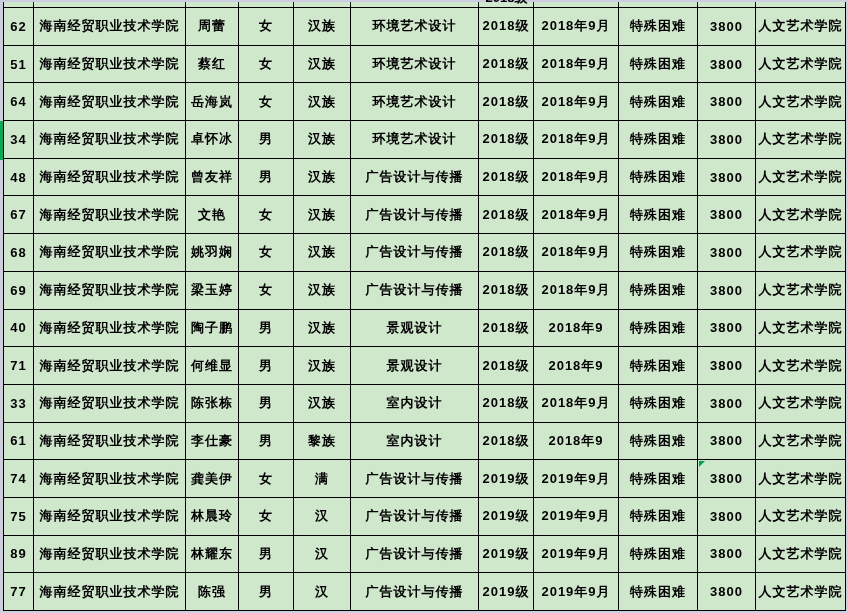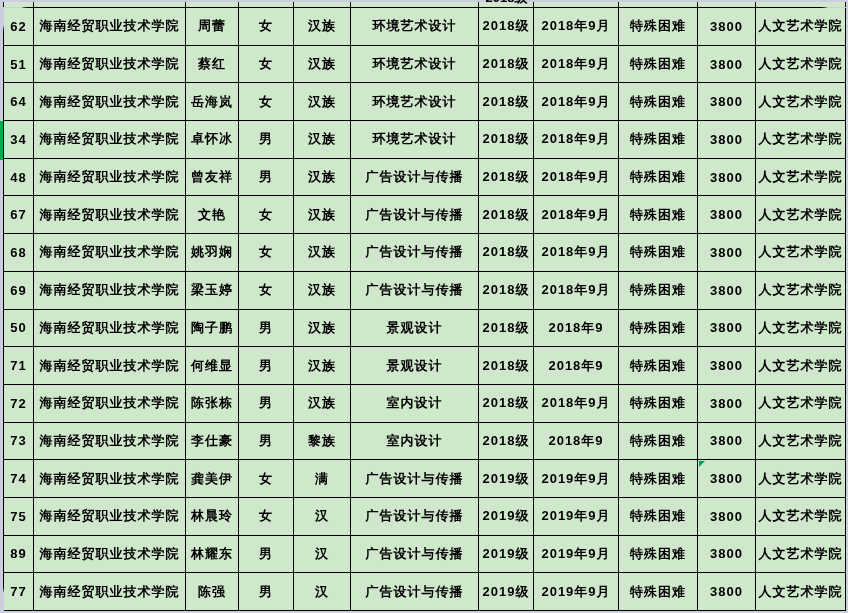--- a/index.html
+++ b/index.html
@@ -12,21 +12,21 @@
   .sheet{position:absolute;left:3px;top:2px;width:843px;}
   .cols{
     display:grid;
     grid-template-columns:30px 152px 53px 55px 57px 128px 55px 85px 79px 58px 90px;
   }
   .sliver{border-left:1px solid #000;}
   .sliver .pcell{
     height:5px;background:#cfe7cb;border-right:1px solid #000;box-sizing:border-box;
   }
   .grid{
-    border-left:1px solid #000;border-top:1px solid #000;border-radius:25px;
+    border-left:1px solid #000;border-top:1px solid #000;
   }
   .grid .row{display:contents;}
   .cell{
     box-sizing:border-box;
     height:37.69px;
     background:#cfe7cb;
     border-right:1px solid #000;
     border-bottom:1px solid #000;
     display:flex;align-items:center;justify-content:center;
     font-size:13px;font-weight:700;color:#000;
@@ -179,21 +179,21 @@
     <div class="cell">汉族</div>
     <div class="cell wide">广告设计与传播</div>
     <div class="cell num">2018级</div>
     <div class="cell num">2018年9月</div>
     <div class="cell">特殊困难</div>
     <div class="cell num">3800</div>
     <div class="cell">人文艺术学院</div>
   </div>
 
   <div class="row">
-    <div class="cell num">50</div>
+    <div class="cell num">40</div>
     <div class="cell wide">海南经贸职业技术学院</div>
     <div class="cell">陶子鹏</div>
     <div class="cell">男</div>
     <div class="cell">汉族</div>
     <div class="cell wide">景观设计</div>
     <div class="cell num">2018级</div>
     <div class="cell num">2018年9</div>
     <div class="cell">特殊困难</div>
     <div class="cell num">3800</div>
     <div class="cell">人文艺术学院</div>
@@ -207,35 +207,35 @@
     <div class="cell">汉族</div>
     <div class="cell wide">景观设计</div>
     <div class="cell num">2018级</div>
     <div class="cell num">2018年9</div>
     <div class="cell">特殊困难</div>
     <div class="cell num">3800</div>
     <div class="cell">人文艺术学院</div>
   </div>
 
   <div class="row">
-    <div class="cell num">72</div>
+    <div class="cell num">33</div>
     <div class="cell wide">海南经贸职业技术学院</div>
     <div class="cell">陈张栋</div>
     <div class="cell">男</div>
     <div class="cell">汉族</div>
     <div class="cell wide">室内设计</div>
     <div class="cell num">2018级</div>
     <div class="cell num">2018年9月</div>
     <div class="cell">特殊困难</div>
     <div class="cell num">3800</div>
     <div class="cell">人文艺术学院</div>
   </div>
 
   <div class="row">
-    <div class="cell num">73</div>
+    <div class="cell num">61</div>
     <div class="cell wide">海南经贸职业技术学院</div>
     <div class="cell">李仕豪</div>
     <div class="cell">男</div>
     <div class="cell">黎族</div>
     <div class="cell wide">室内设计</div>
     <div class="cell num">2018级</div>
     <div class="cell num">2018年9</div>
     <div class="cell">特殊困难</div>
     <div class="cell num">3800</div>
     <div class="cell">人文艺术学院</div>

